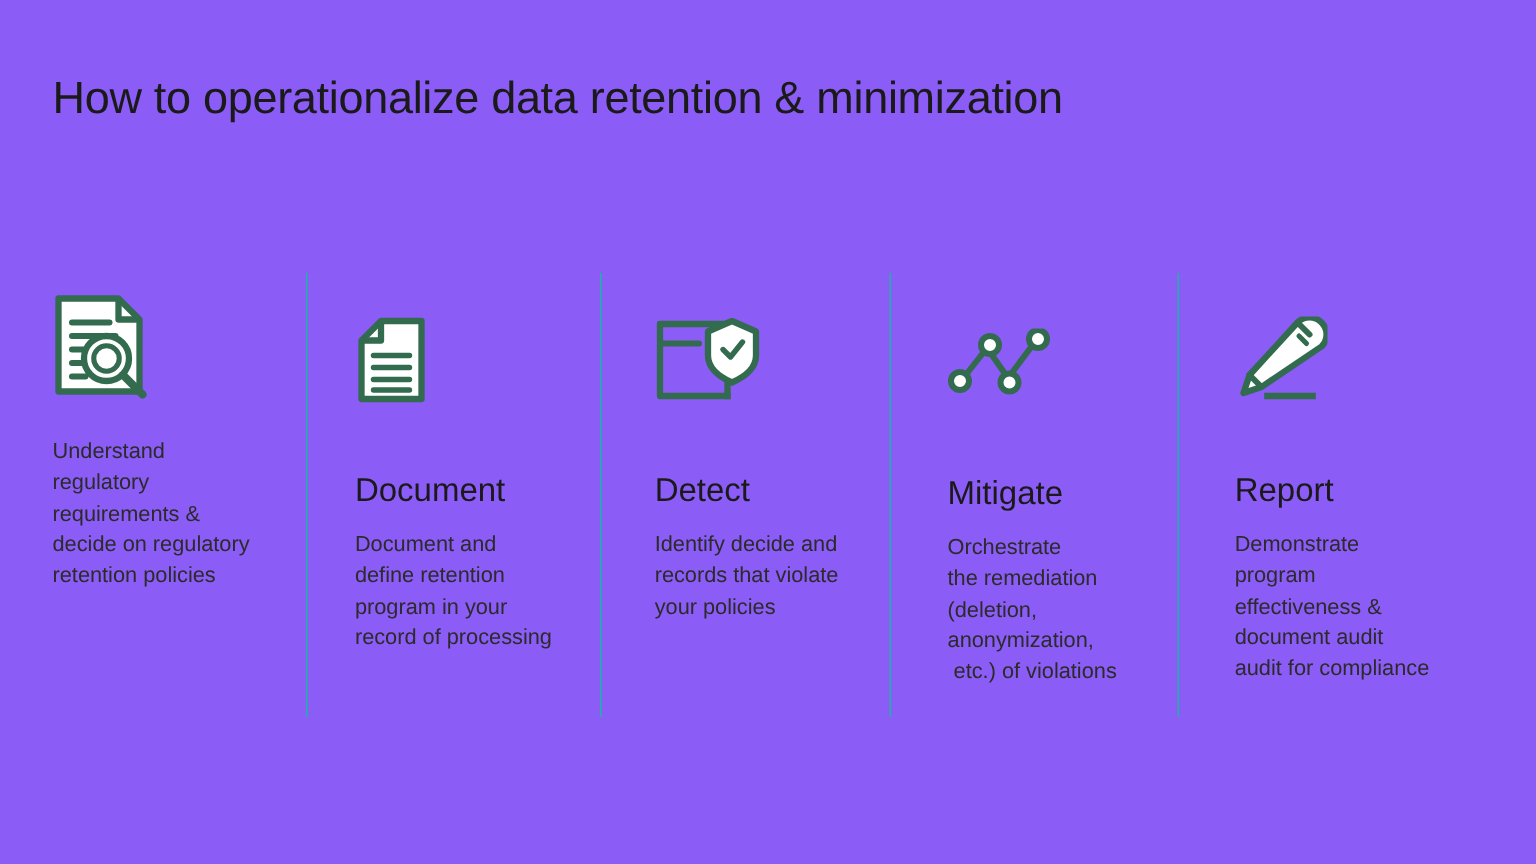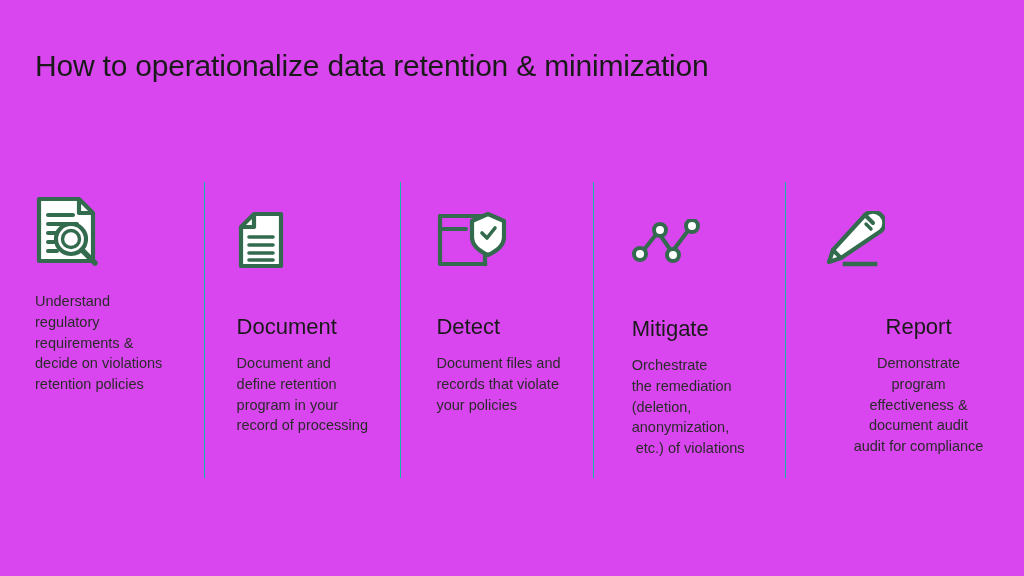--- a/index.html
+++ b/index.html
@@ -10,21 +10,21 @@
     width: 1024px;
     height: 576px;
     background: #ffffff;
     font-family: "Liberation Sans", sans-serif;
     overflow: hidden;
   }
   .slide {
     position: relative;
     width: 1024px;
     height: 576px;
-    background: #d946ef;
+    background: #8b5cf6;
   }
   .slide-title {
     position: absolute;
     left: 35px;
     top: 49px;
     font-size: 30px;
     font-weight: 400;
     color: #1a1a1a;
     letter-spacing: -0.2px;
     white-space: nowrap;
@@ -40,21 +40,21 @@
   .column {
     position: relative;
     box-sizing: border-box;
     padding-left: 35px;
     padding-right: 10px;
   }
   .col-1 { width: 212px; }
   .col-2 { width: 205px; padding-left: 32px; }
   .col-3 { width: 200px; }
   .col-4 { width: 200px; padding-left: 38px; }
-  .col-5 { width: 249px; padding-left: 37px; text-align: center; }
+  .col-5 { width: 249px; padding-left: 37px; }
   .column + .column {
     border-left: 1px solid #14b8a6;
   }
   .icon-box {
     height: 92px;
     display: flex;
     align-items: center;
   }
   .col-1 .icon-box { padding-top: 4px; }
   .col-2 .icon-box,
@@ -100,21 +100,21 @@
           <path d="M13 56 H22" stroke="#336b4e" stroke-width="4" stroke-linecap="round"></path>
           <circle cx="36" cy="44" r="15" stroke="#336b4e" stroke-width="4.2" fill="#ffffff"></circle>
           <circle cx="36" cy="44" r="8.5" stroke="#336b4e" stroke-width="3.4" fill="#ffffff"></circle>
           <path d="M47 55 L60 68" stroke="#336b4e" stroke-width="5.4" stroke-linecap="round"></path>
         </svg>
       </div>
       <div class="card-body">
         <div class="line">Understand</div>
         <div class="line">regulatory</div>
         <div class="line">requirements &amp;</div>
-        <div class="line">decide on violations</div>
+        <div class="line">decide on regulatory</div>
         <div class="line">retention policies</div>
       </div>
     </div>
 
     <div class="column col-2">
       <div class="icon-box">
         <svg width="48" height="58" viewBox="0 0 48 58" fill="none" xmlns="http://www.w3.org/2000/svg">
           <path d="M17 3 H44 V55 H4 V16 Z" stroke="#336b4e" stroke-width="4.2" stroke-linejoin="round" fill="#ffffff"></path>
           <path d="M17 3 V16 H4" stroke="#336b4e" stroke-width="4.2" stroke-linejoin="round" fill="none"></path>
           <path d="M12 26 H36" stroke="#336b4e" stroke-width="3.6" stroke-linecap="round"></path>
@@ -138,21 +138,21 @@
           <path d="M49 4 H4 V52 H49" stroke="#336b4e" stroke-width="4.2" stroke-linejoin="round" stroke-linecap="square" fill="none"></path>
           <path d="M49 52 V41" stroke="#336b4e" stroke-width="4.2" stroke-linecap="square"></path>
           <path d="M4 4 H30" stroke="#336b4e" stroke-width="4" stroke-linecap="round"></path>
           <path d="M4 17 H30" stroke="#336b4e" stroke-width="4" stroke-linecap="round"></path>
           <path d="M52 2 L68 9 V25 C68 33 61 39 52 43 C43 39 36 33 36 25 V9 Z" stroke="#336b4e" stroke-width="4.2" stroke-linejoin="round" fill="#ffffff"></path>
           <path d="M46 21 L51 26 L59 16" stroke="#336b4e" stroke-width="3.6" stroke-linecap="round" stroke-linejoin="round" fill="none"></path>
         </svg>
       </div>
       <div class="card-heading">Detect</div>
       <div class="card-body">
-        <div class="line">Document files and</div>
+        <div class="line">Identify decide and</div>
         <div class="line">records that violate</div>
         <div class="line">your policies</div>
       </div>
     </div>
 
     <div class="column col-4">
       <div class="icon-box">
         <svg width="68" height="46" viewBox="0 0 68 46" fill="none" xmlns="http://www.w3.org/2000/svg">
           <path d="M11 32 L26 13 L40 33 L58 9" stroke="#336b4e" stroke-width="4" stroke-linecap="round" stroke-linejoin="round" fill="none"></path>
           <circle cx="8" cy="35" r="6" stroke="#336b4e" stroke-width="4" fill="#ffffff"></circle>

